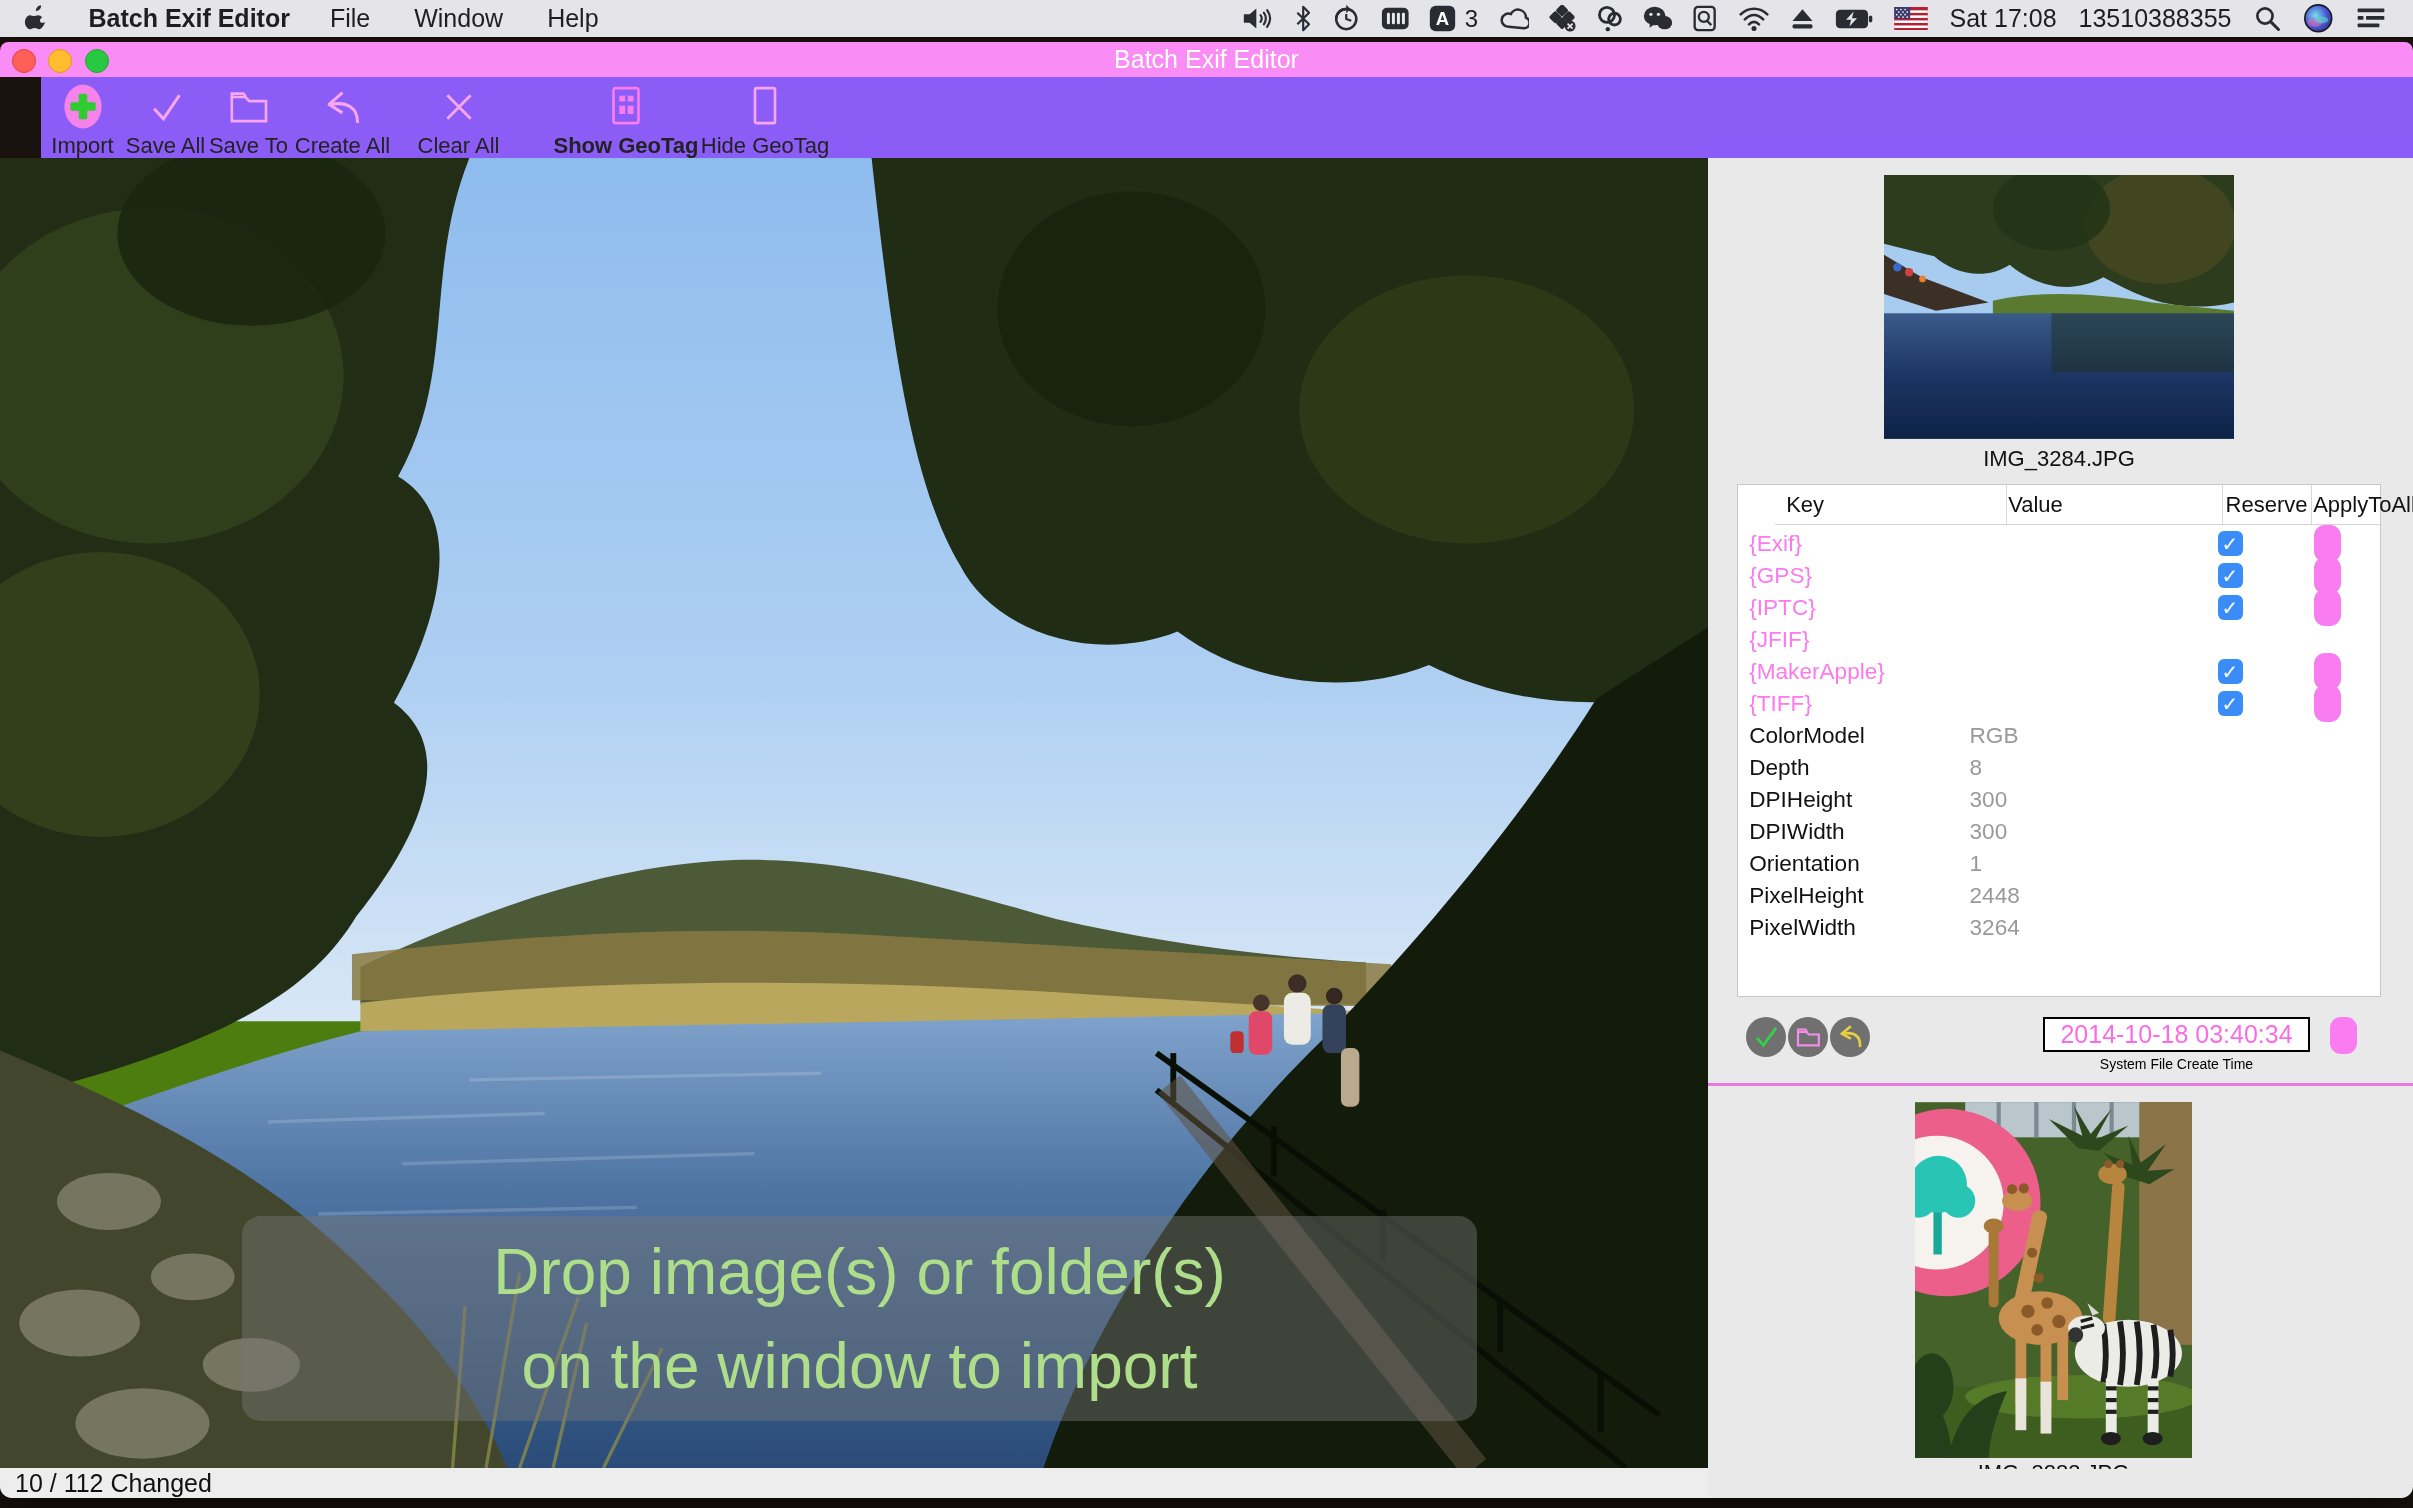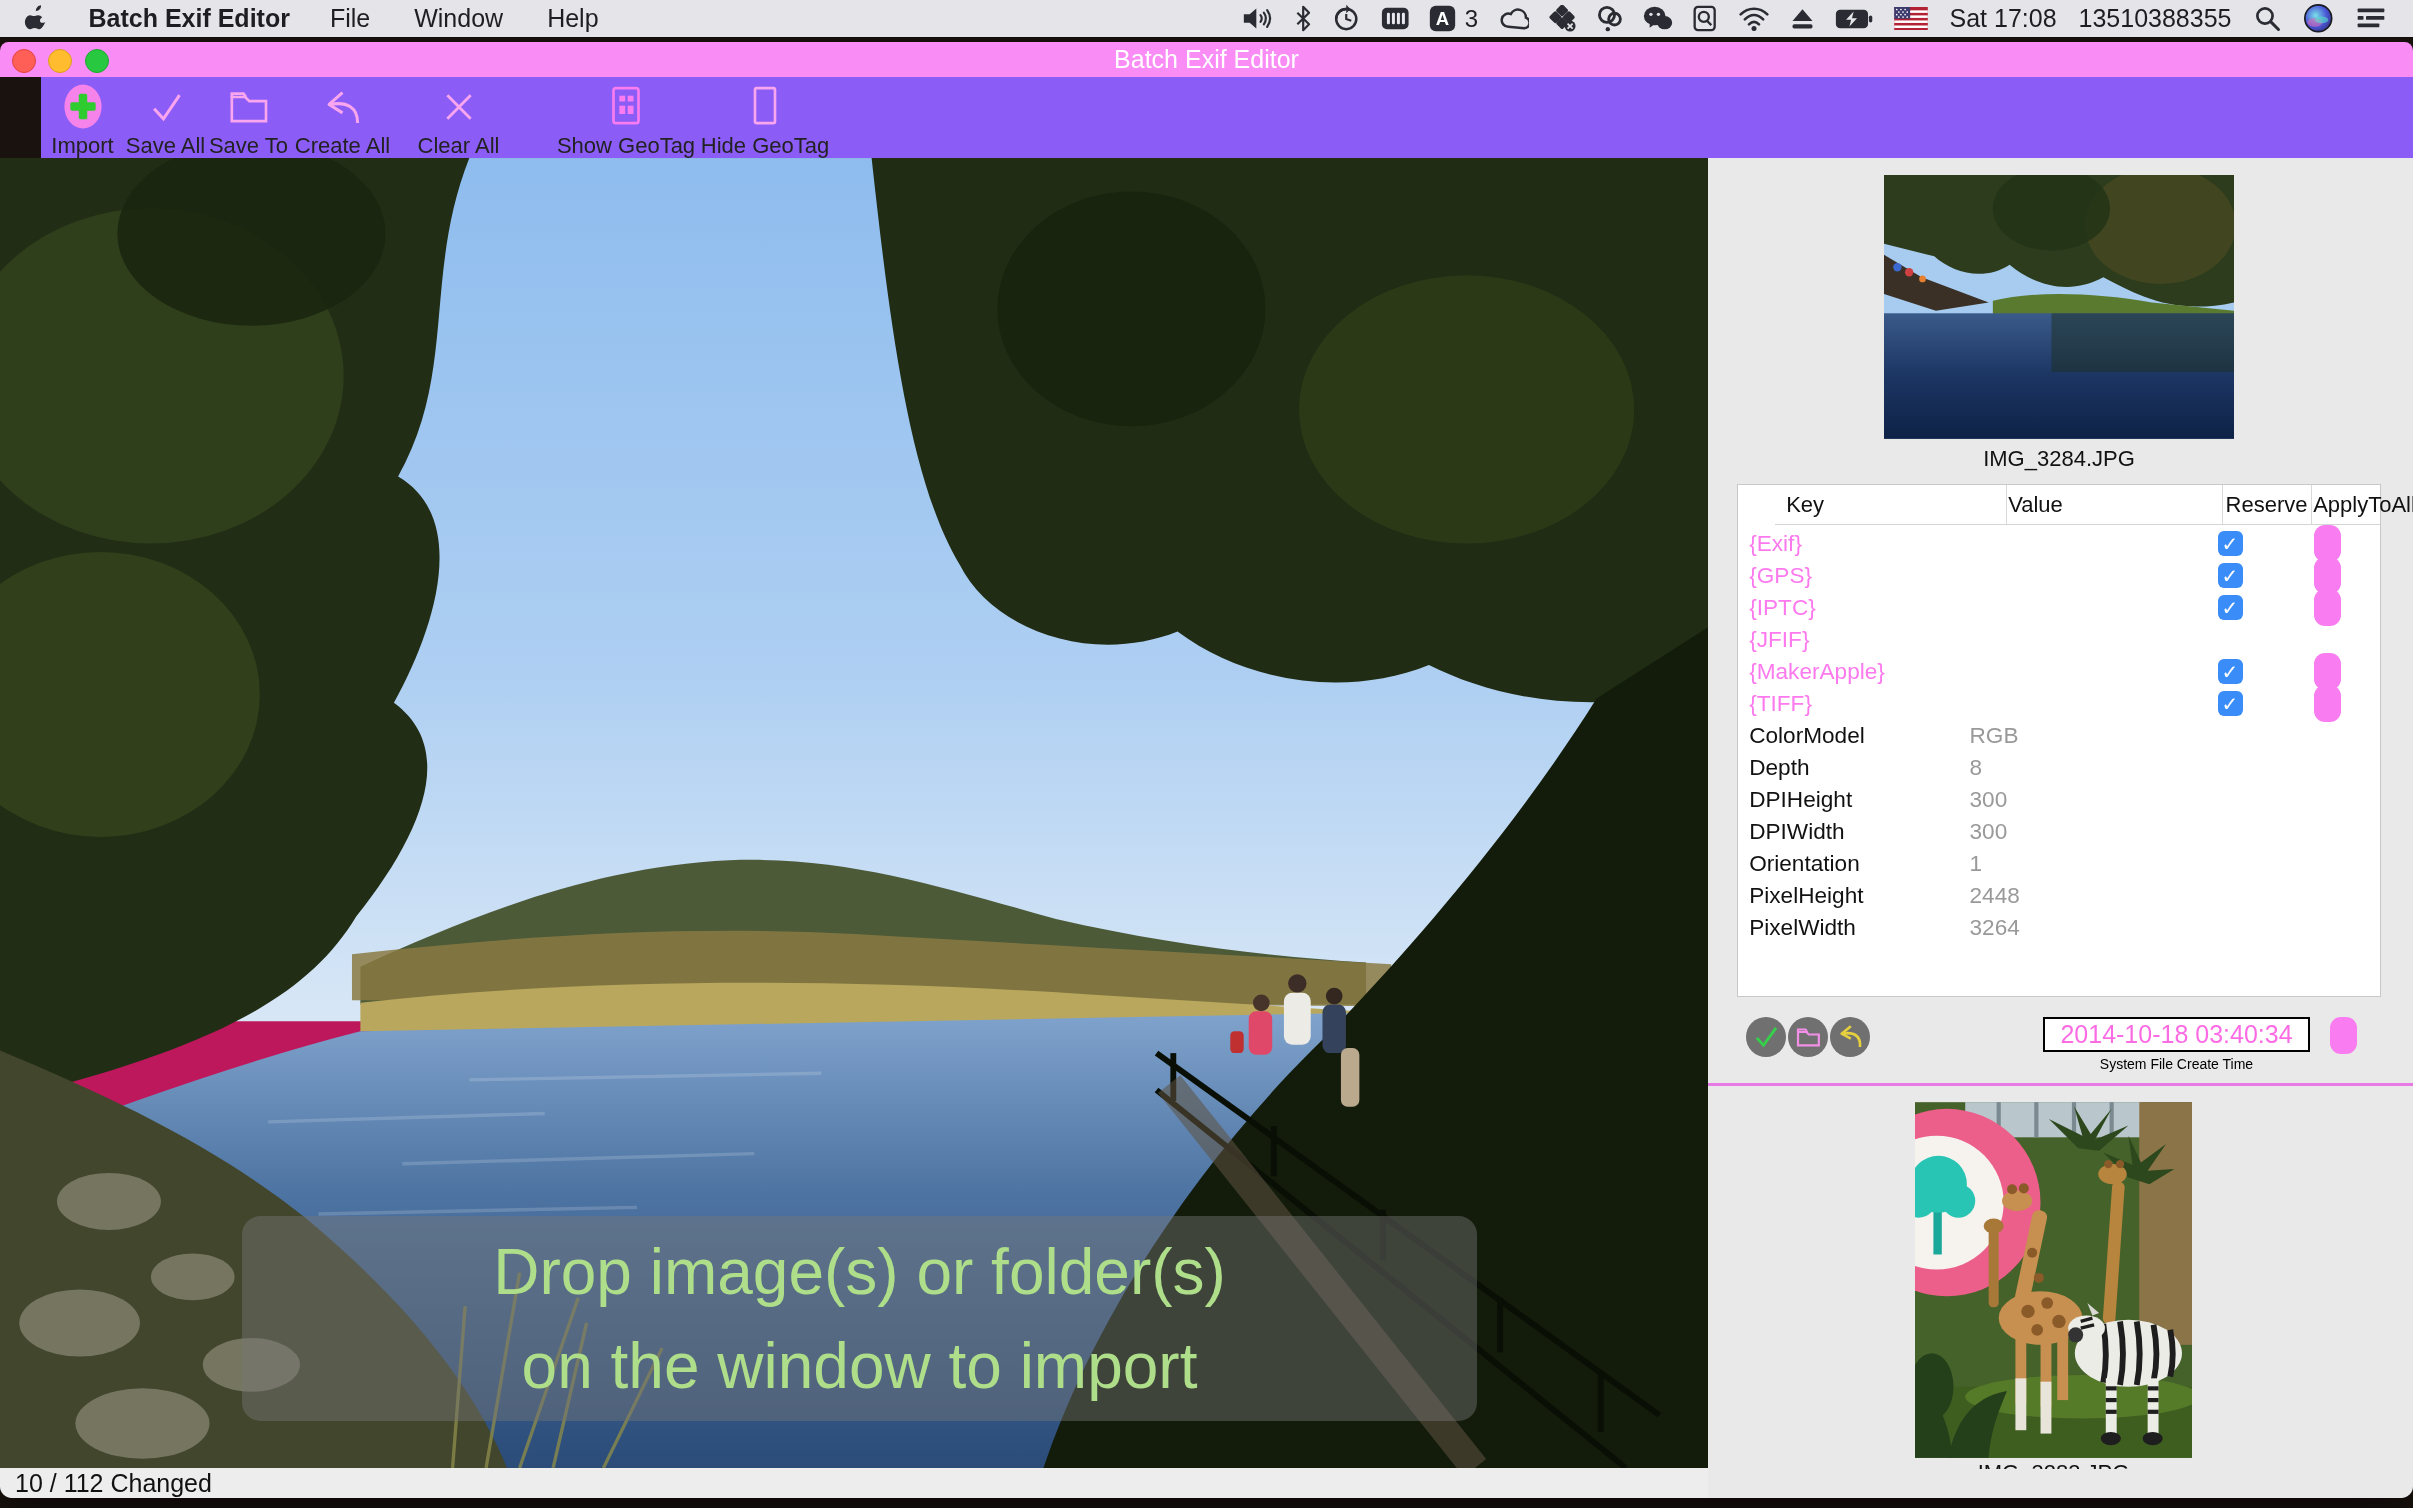--- a/index.html
+++ b/index.html
@@ -27,25 +27,25 @@
   .tl-green{background:#28c840;border:0.8px solid #1ea832;}
   .toolbar{position:absolute;left:0;top:35px;width:100%;height:81px;background:#8b5cf6;border-bottom:0.8px solid #c9c9c9;margin-left:41px;}
   .tb-item{position:absolute;top:5px;width:117px;display:flex;flex-direction:column;align-items:center;gap:1.7px;}
   .tb-item .tico{height:49px;display:flex;align-items:center;justify-content:center;}
   .tb-item .tlabel{font-size:22px;color:#222;white-space:nowrap;}
   .tb-item:nth-of-type(1){left:-17px;}
   .tb-item:nth-of-type(2){left:66px;}
   .tb-item:nth-of-type(3){left:149px;}
   .tb-item:nth-of-type(4){left:243px;}
   .tb-item:nth-of-type(5){left:359px;}
-  .tb-item:nth-of-type(6){left:518px;width:134px;}
+  .tb-item:nth-of-type(6){left:518px;width:134px;font-weight:bold;}
   .tb-item:nth-of-type(7){left:657px;width:134px;}
   
   .content{position:absolute;left:0;top:116px;width:2413px;height:1340px;}
-  .photo{position:absolute;left:0;top:0;width:1708px;height:1310px;overflow:hidden;background:#be185d;}
+  .photo{position:absolute;left:0;top:0;width:1708px;height:1310px;overflow:hidden;background:#4d7c0f;}
   .photo svg{display:block;}
   .drop-overlay{position:absolute;left:242px;top:1058px;width:1235px;height:205px;border-radius:18.4px;
     background:rgba(118,118,118,.45);display:flex;flex-direction:column;align-items:center;justify-content:center;
     color:#aede8a;font-size:64px;line-height:94px;text-align:center;}
   .statusbar{position:absolute;left:0;top:1310px;width:1708px;height:30px;background:#ededee;
     display:flex;align-items:center;font-size:25px;color:#111;padding-left:15px;box-sizing:border-box;}
   .sidebar{position:absolute;left:1708px;top:0;width:706px;height:1340px;background:#e9e9e9;}
   .thumb1{position:absolute;left:176px;top:17px;width:350px;height:264px;overflow:hidden;}
   .thumb1-label{position:absolute;left:176px;top:288px;width:350px;text-align:center;font-size:22px;color:#111;}
   

